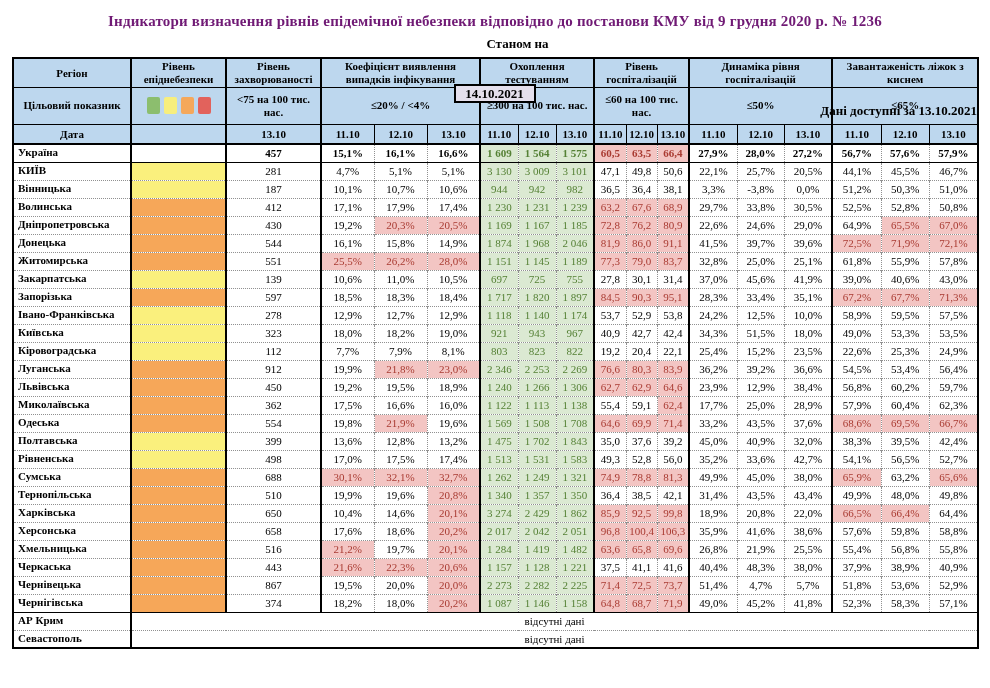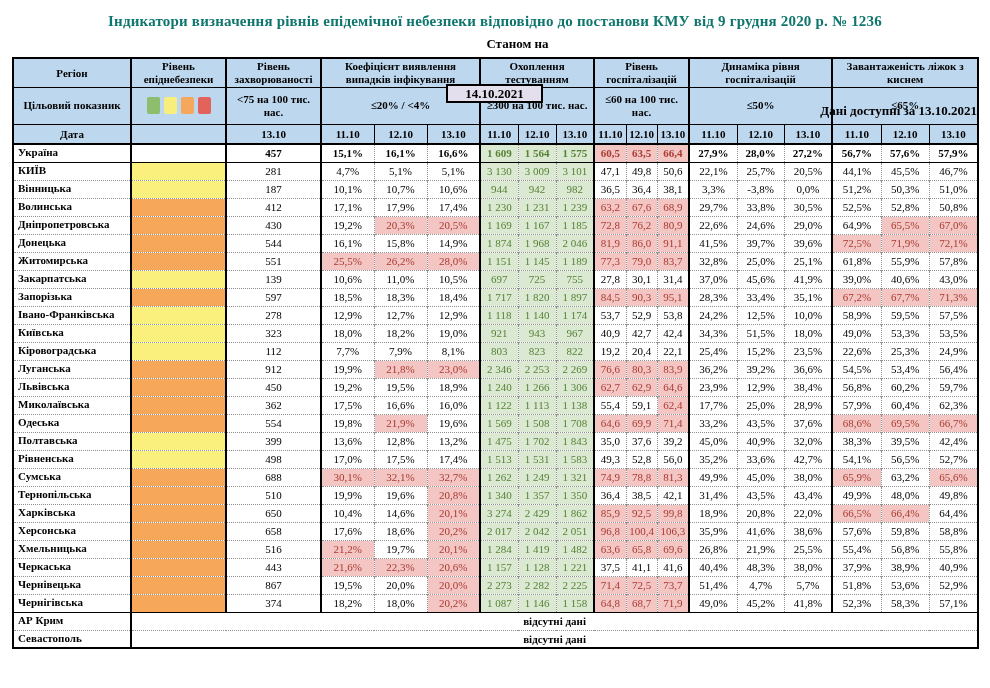--- a/index.html
+++ b/index.html
@@ -2,33 +2,33 @@
 <html><head>
 <meta charset="utf-8">
 <style>
   * { box-sizing: border-box; }
   html,body { margin:0; padding:0; }
   body {
     width:990px; height:688px; background:#ffffff;
     font-family:"Liberation Serif", serif;
   }
   .page-title {
-    text-align:center; color:#0f766e; font-weight:bold;
+    text-align:center; color:#701a75; font-weight:bold;
     font-size:15px; padding-top:13px; letter-spacing:0.2px;
   }
   .meta-row {
     display:flex; align-items:center;
     margin:6px 13px 1px 12px; height:20px;flex-direction:column;
   }
   .asof-label {
     width:118px; text-align:right; padding-right:5px;
     font-weight:bold; font-size:13px;
   }
   .asof-box {
-    width:97px; height:19px; line-height:16px; text-align:center;
+    width:82px; height:19px; line-height:16px; text-align:center;
     background:#E4DFEC; border:2px solid #000;
     font-weight:bold; font-size:13px;margin-top:32px;
   }
   .available-label { margin-left:auto; font-weight:bold; font-size:13px; }
 
   table.indicators {
     border-collapse:collapse; table-layout:fixed;
     width:965px; margin-left:12px;
     border:2px solid #000;
   }
@@ -51,21 +51,21 @@
   .gs { border-left:2px solid #000; }
   .gd { border-left:1px dotted #909090; }
   tbody tr td { border-top:1px dotted #909090; }
   tbody tr:first-child td { border-top:none; }
   tbody tr.solid-top td { border-top:1.5px solid #000; }
   tr.bold td { font-weight:bold; }
   td.level-yellow { background:#FAF07D; }
   td.level-orange { background:#F6A759; }
   td.test { background:#DBE9D2; color:#558135; }
   td.hl { background:#F3C5C3; color:#A93B32; }
-  td.nodata { text-align:center; font-weight:bold; }
+  td.nodata { text-align:center; font-weight:normal; }
   .sq {
     display:inline-block; width:13px; height:17px;
     margin:0 2px; vertical-align:middle; border-radius:2px;
   }
 </style>
 </head>
 <body>
 
 <div class="page-title">Індикатори визначення рівнів епідемічної небезпеки відповідно до постанови КМУ від 9 грудня 2020 р. № 1236</div>
 

